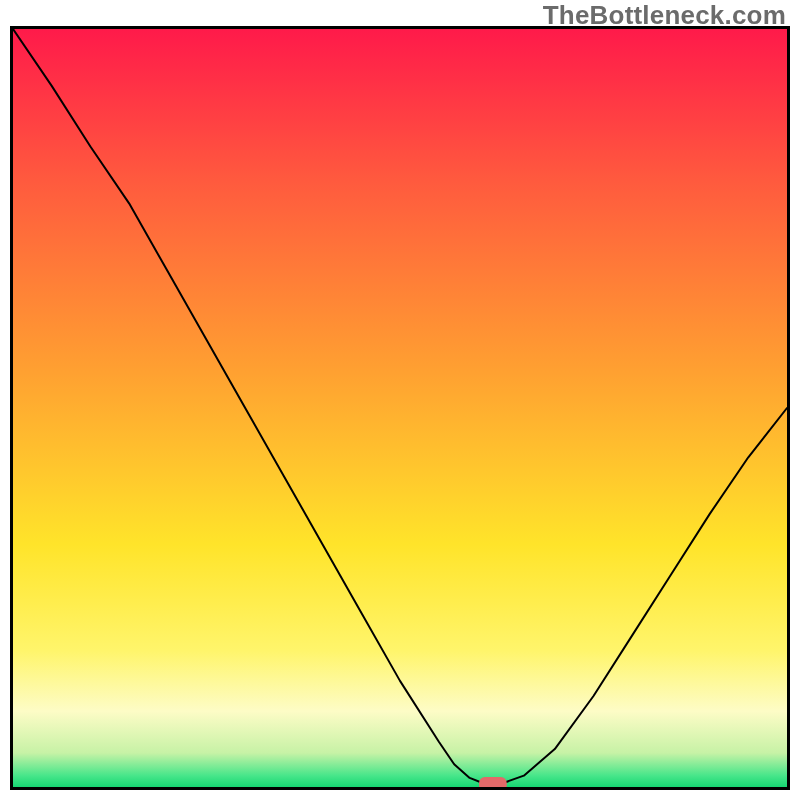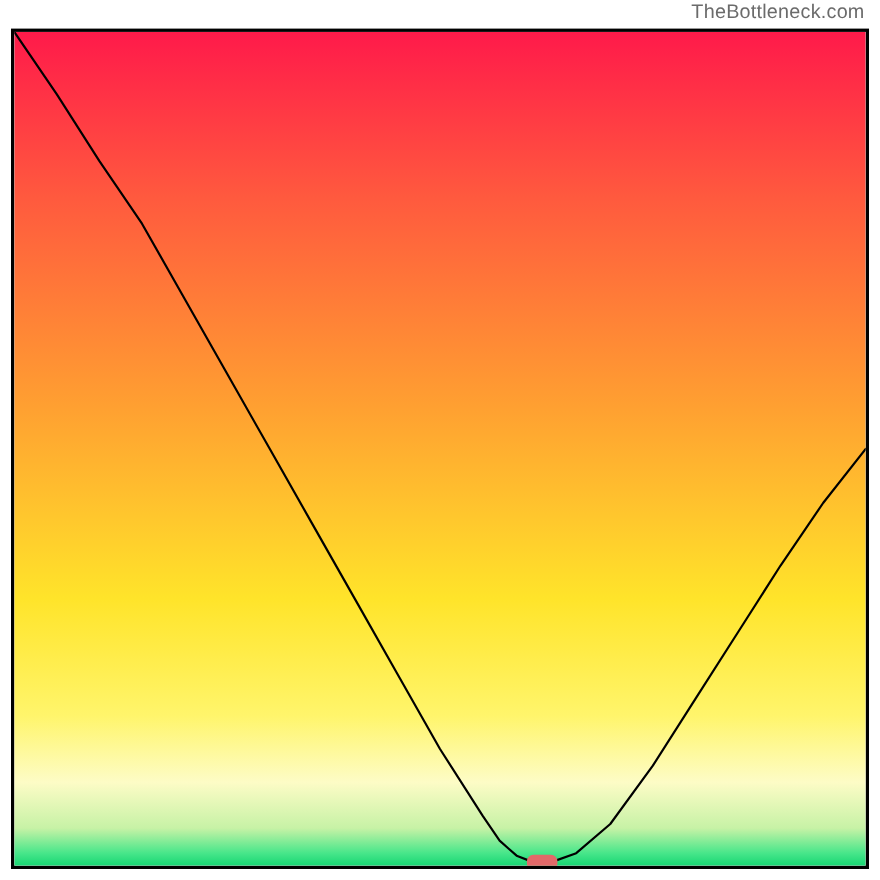--- a/index.html
+++ b/index.html
@@ -12,22 +12,22 @@
   }
   .wrap {
     position: relative;
     width: 800px;
     height: 800px;
   }
   .watermark {
     position: absolute;
     top: 0px;
     right: 14px;
-    font-size: 18px;
-    font-weight: normal;
+    font-size: 26px;
+    font-weight: bold;
     color: #6b6b6b;
     letter-spacing: 0.2px;
   }
   .plot {
     position: absolute;
     left: 10px;
     top: 26px;
     width: 780px;
     height: 764px;
     box-sizing: border-box;

